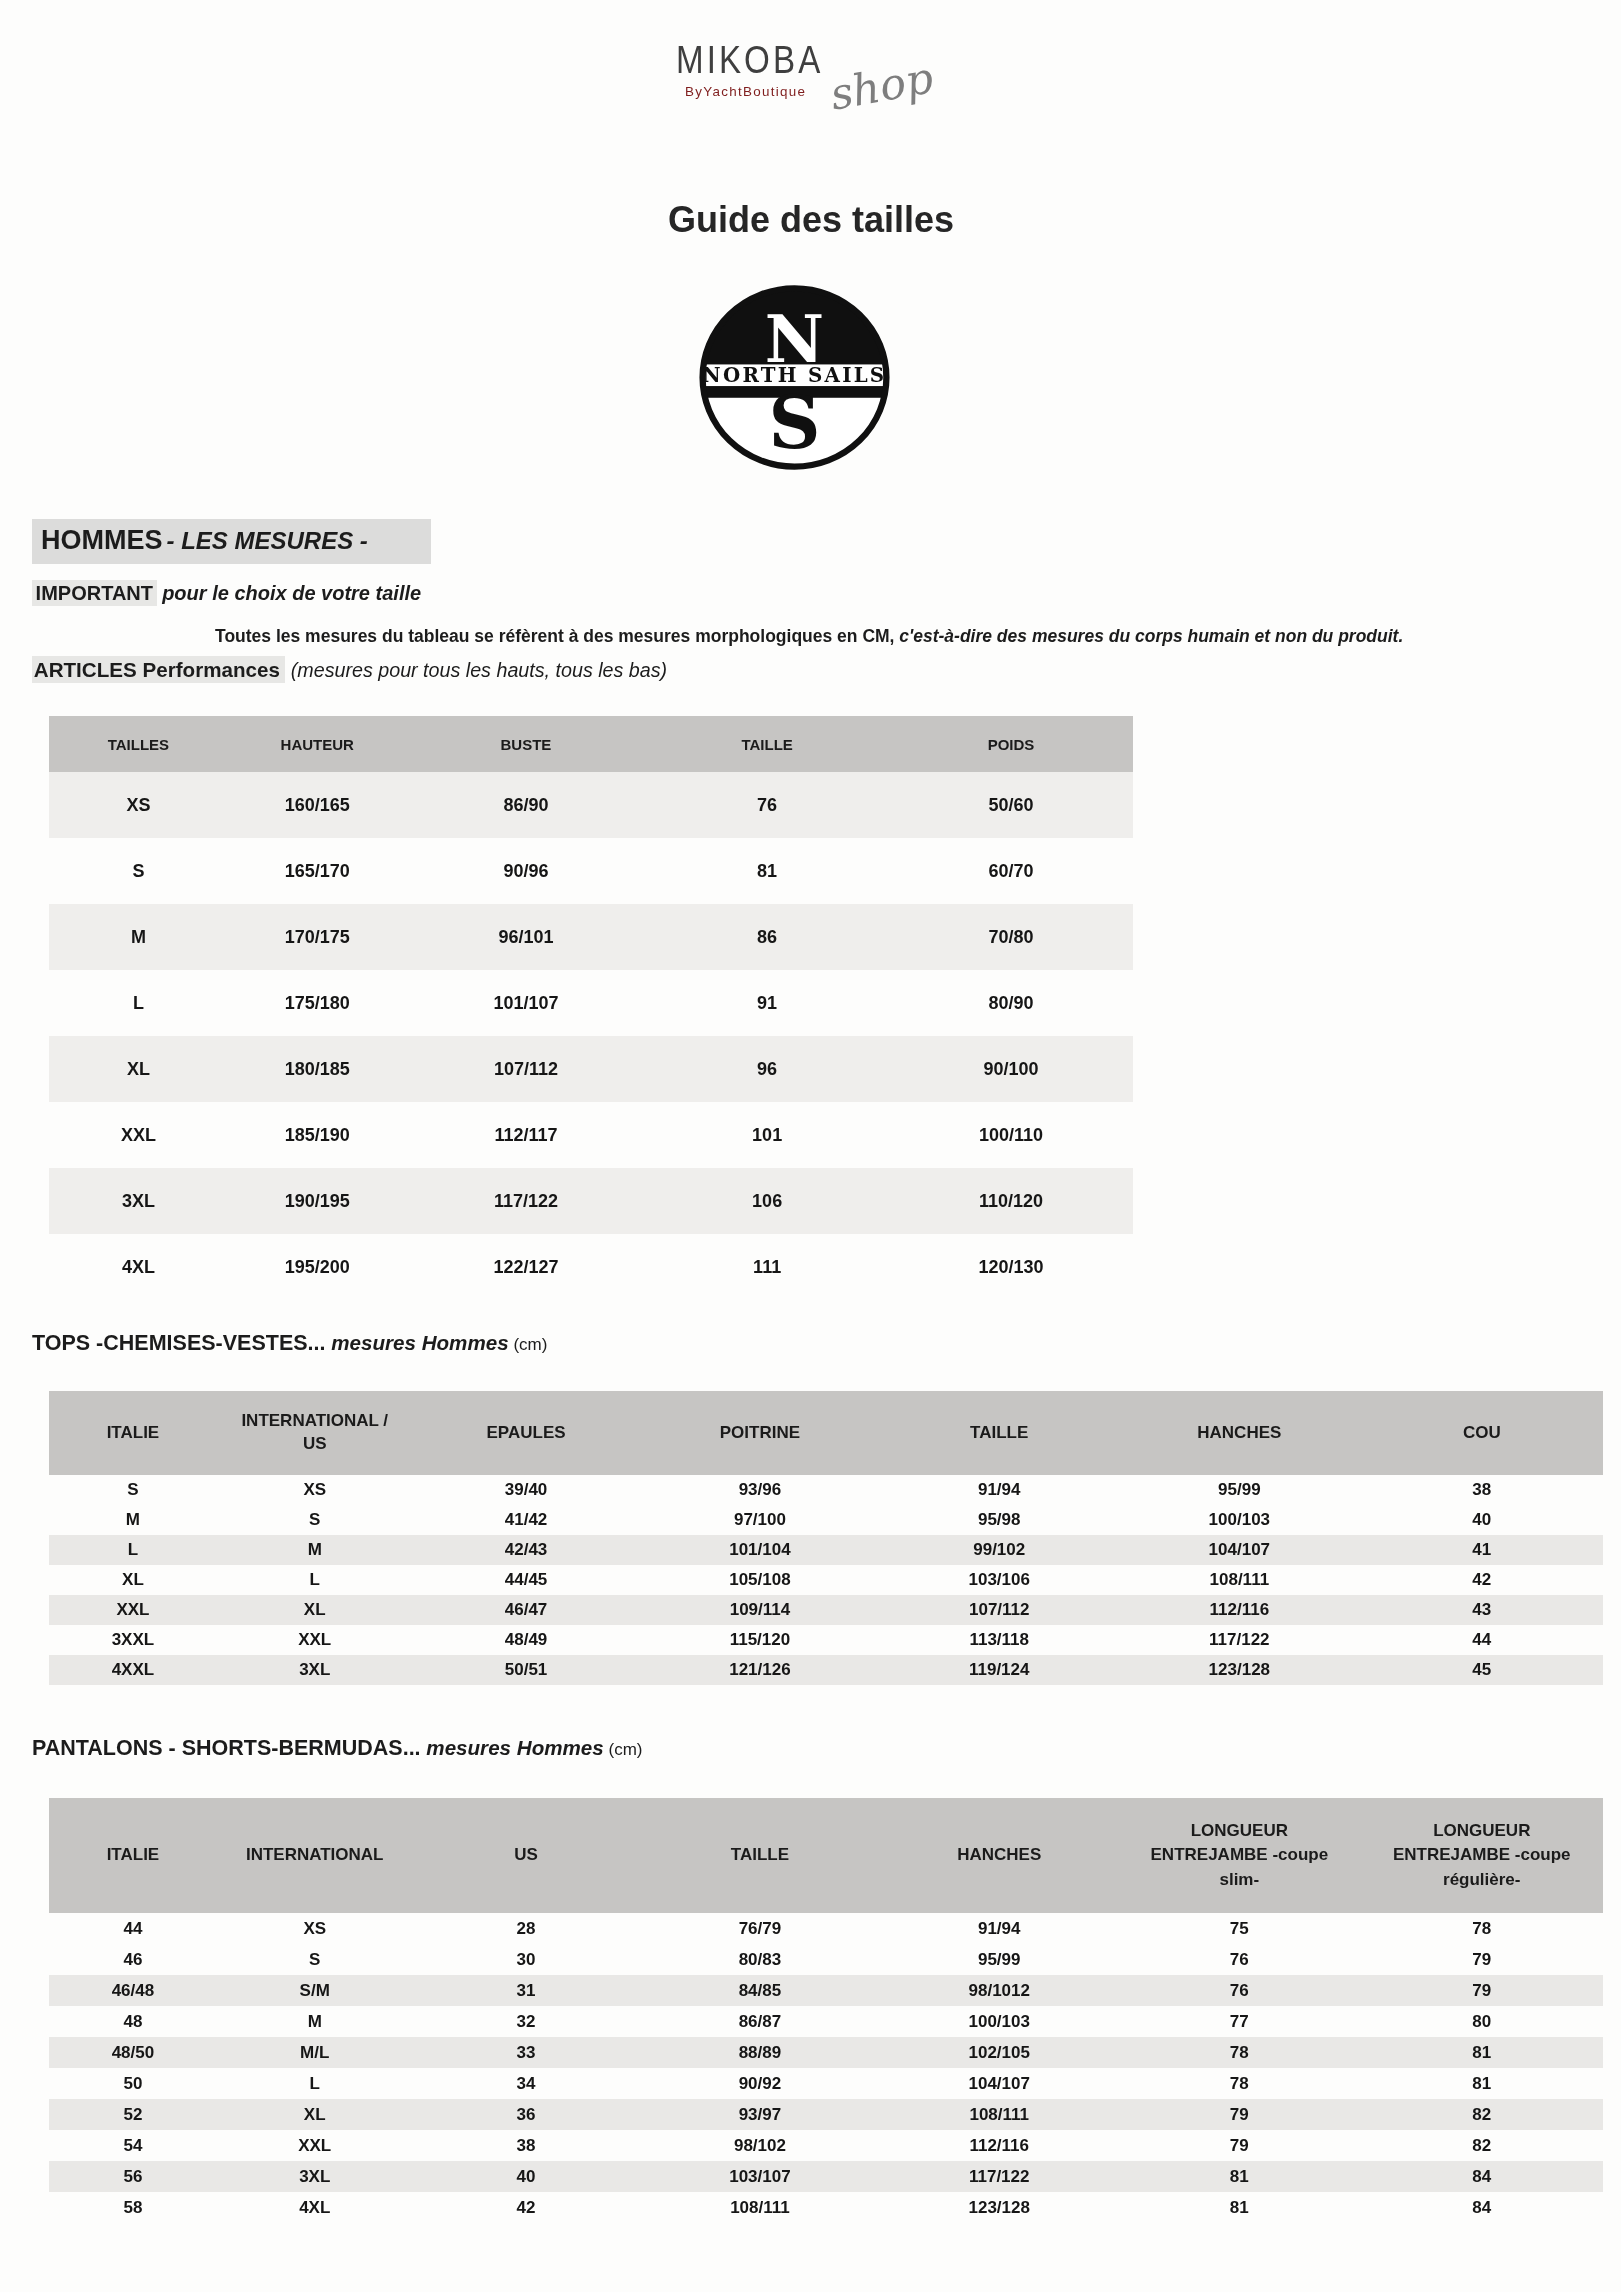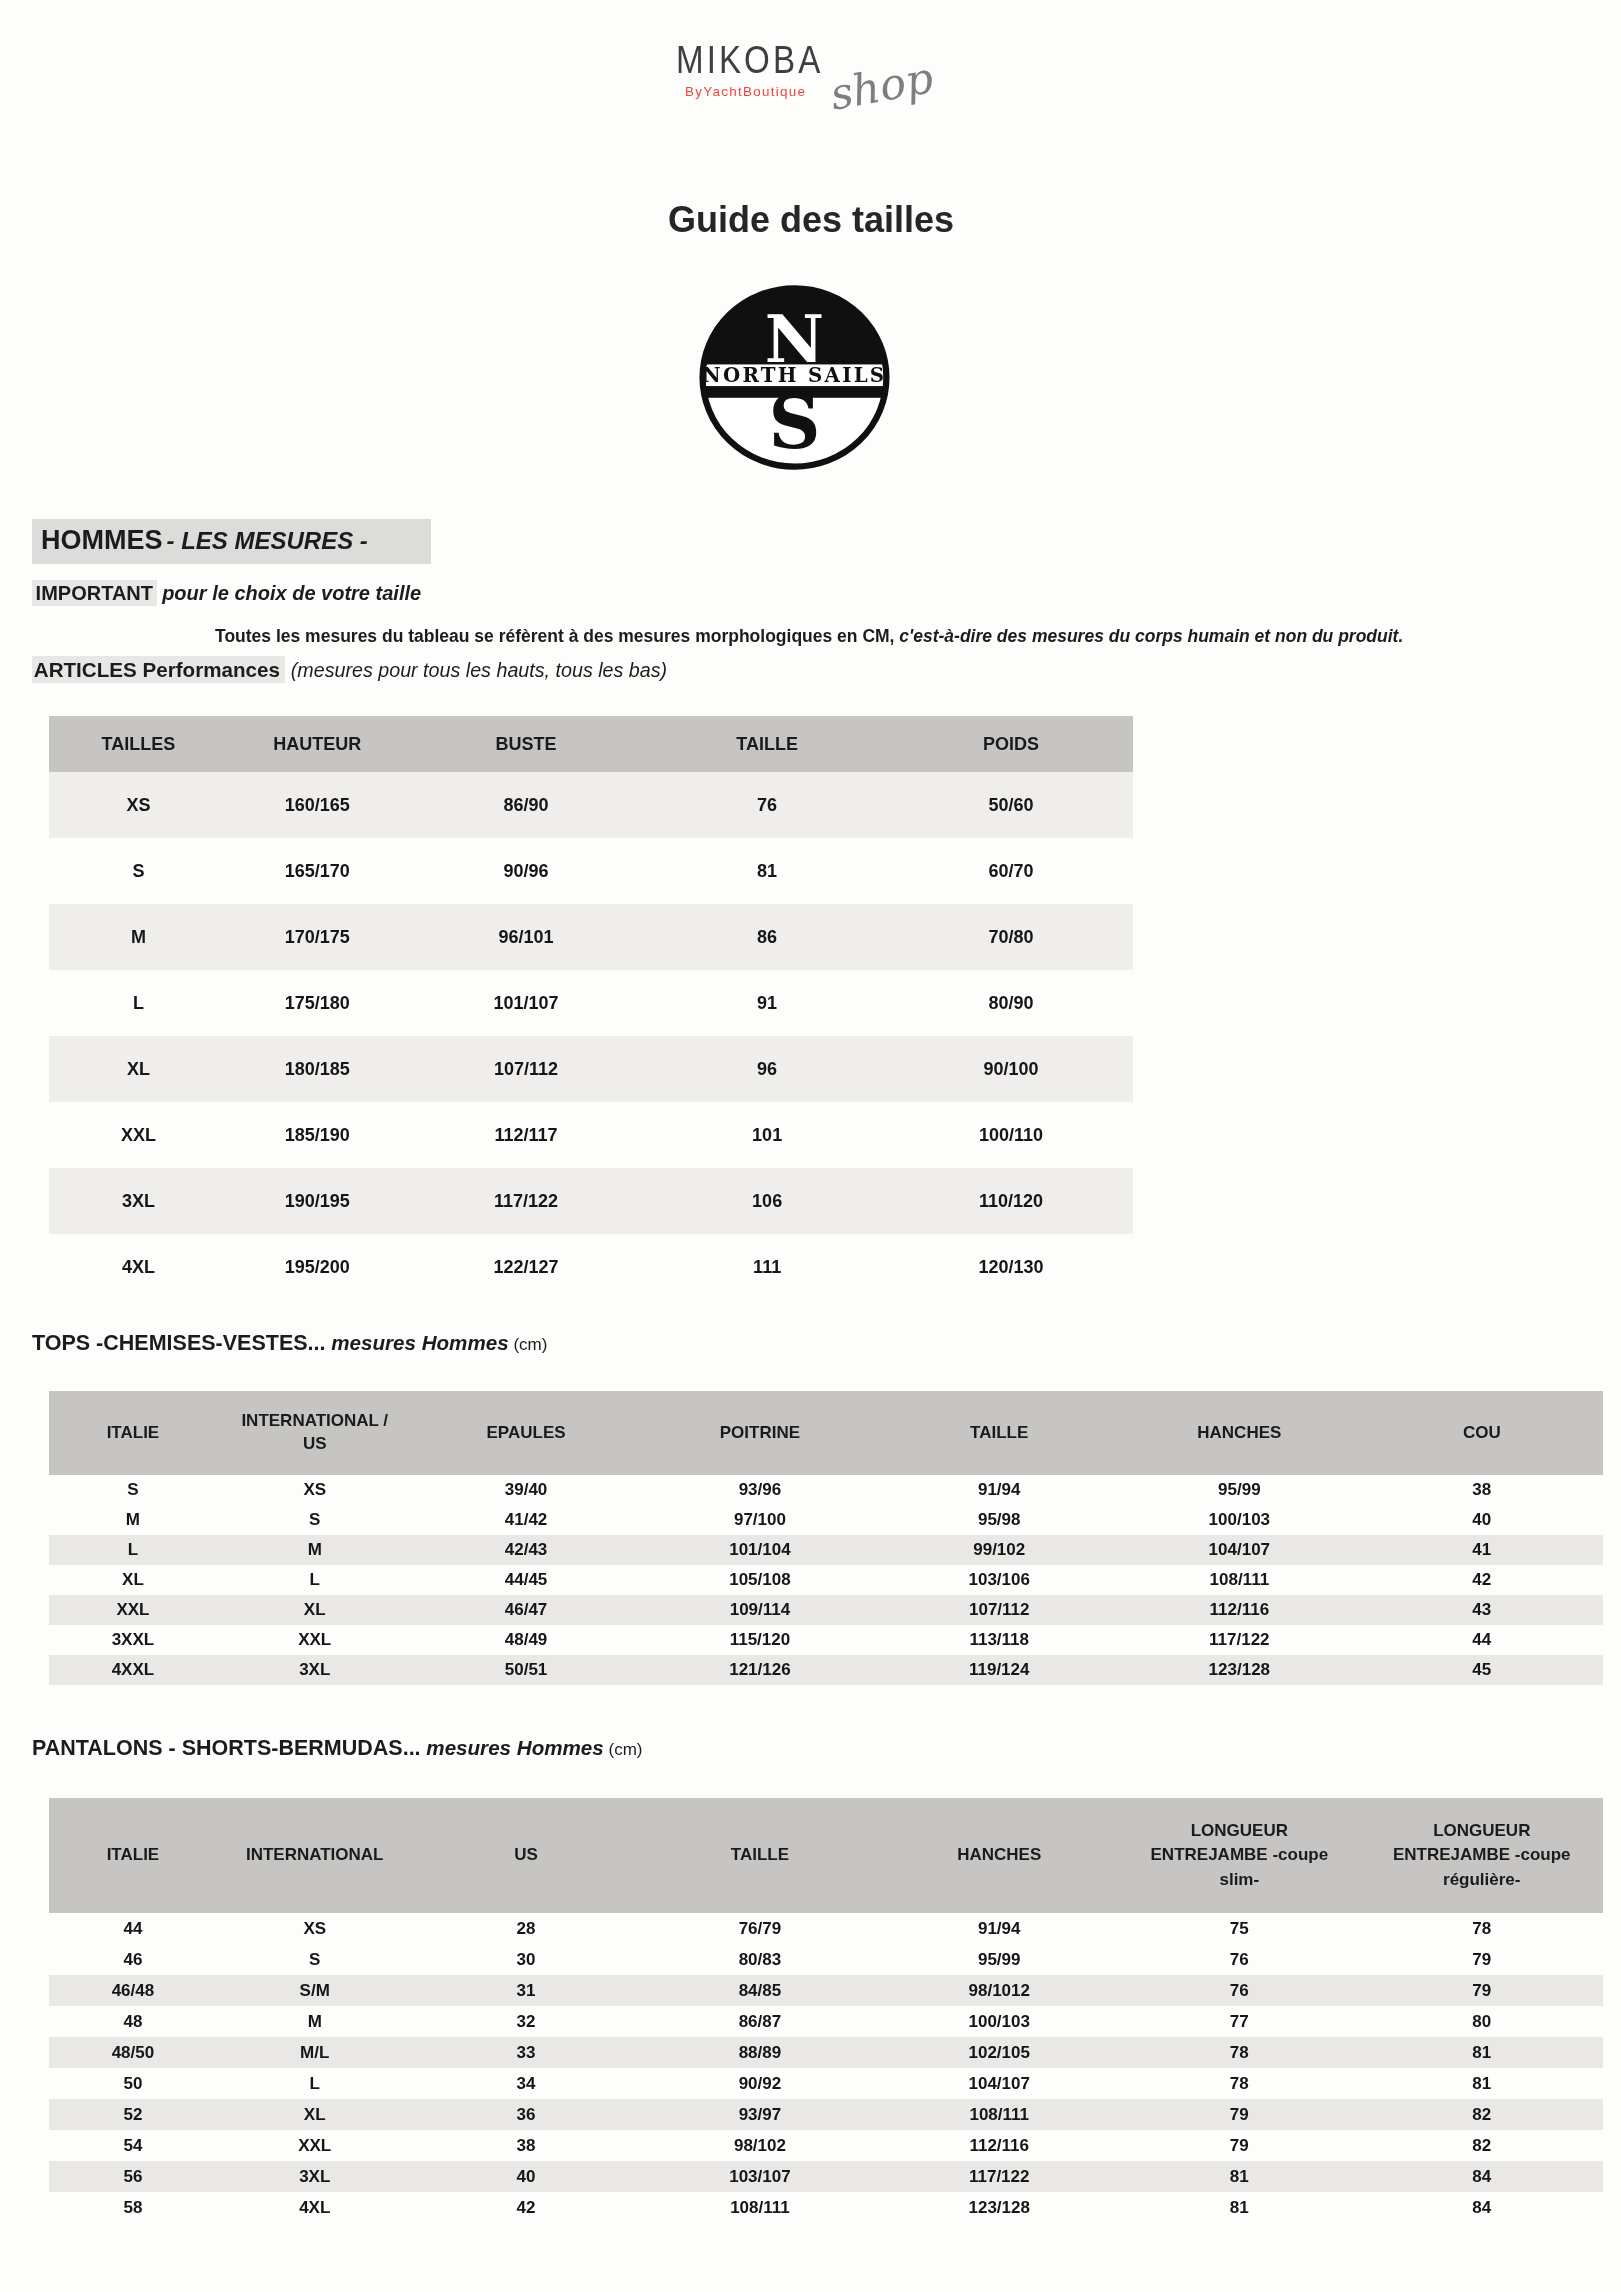--- a/index.html
+++ b/index.html
@@ -3,21 +3,21 @@
 <meta charset="utf-8">
 <style>
   html,body{margin:0;padding:0;background:#e9e9e9;}
   .page{position:relative;width:1622px;height:2293px;background:#fdfdfc;
         font-family:"Liberation Sans",sans-serif;color:#1c1c1c;overflow:hidden;margin:0 auto;}
 
   
   .brand{position:absolute;left:676px;top:38px;width:251px;}
   .brand-name{font-size:39px;font-weight:400;letter-spacing:3.6px;color:#3f3f3f;
               transform:scaleX(.85);transform-origin:left top;white-space:nowrap;}
-  .brand-byline{font-size:13.4px;letter-spacing:1.3px;color:#ef4444;margin:1.8px 0 0 9px;}
+  .brand-byline{font-size:13.4px;letter-spacing:1.3px;color:#7f1d1d;margin:1.8px 0 0 9px;}
   .brand-script{position:absolute;left:154px;top:23px;font-family:"DejaVu Serif",serif;
                 font-style:italic;font-size:43px;color:#7e7e7e;transform:rotate(-10deg);}
 
   
   .page-title{position:absolute;left:0;top:199px;width:100%;text-align:center;
               font-size:36px;font-weight:700;color:#262626;}
 
   
   .ns-logo{position:absolute;left:699px;top:285px;}
   .ns-n{font-family:"DejaVu Serif",serif;font-weight:bold;font-size:72px;fill:#ffffff;}
@@ -46,21 +46,21 @@
   #tops-heading{top:1331px;}
   #pantalons-heading{top:1736px;}
 
   
   table.data-table{border-collapse:collapse;table-layout:fixed;position:absolute;}
   table.data-table th{background:#c6c5c3;font-weight:700;text-align:center;
                       vertical-align:middle;white-space:pre-line;color:#1b1b1b;}
   table.data-table td{text-align:center;vertical-align:middle;font-weight:700;color:#161616;}
 
   #table-performances{left:49px;top:716px;width:1084px;}
-  #table-performances th{height:54px;font-size:18px;}
+  #table-performances th{height:54px;font-size:15px;}
   #table-performances td{height:64px;font-size:18px;}
   #table-performances tr.shade td{background:#efeeec;}
 
   #table-tops{left:49px;top:1391px;width:1554px;}
   #table-tops th{height:82px;font-size:17px;line-height:1.35;}
   #table-tops td{height:28px;font-size:17px;}
   #table-tops tr.shade td{background:#e9e8e6;}
 
   #table-pantalons{left:49px;top:1798px;width:1554px;}
   #table-pantalons th{height:113px;font-size:17px;line-height:1.45;}

